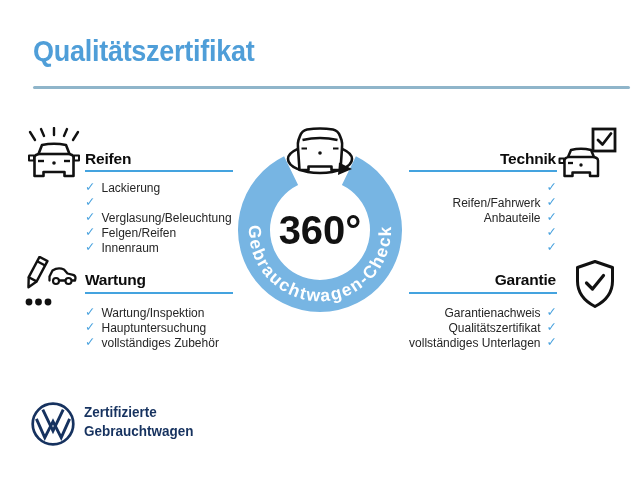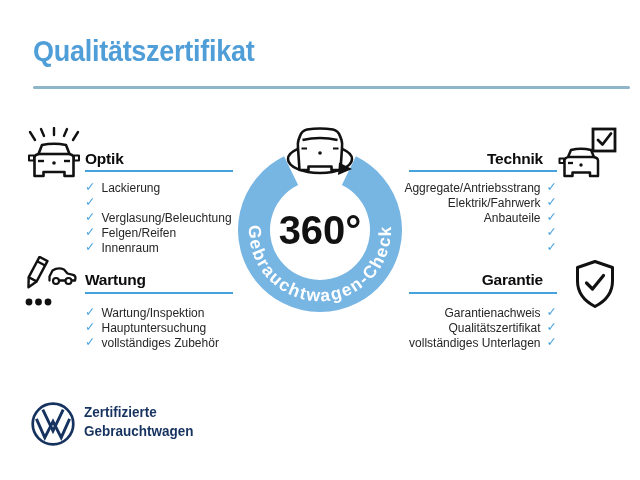--- a/index.html
+++ b/index.html
@@ -10,21 +10,21 @@
   .abs{position:absolute;}
   
   .title{
     left:33px;top:34px;font-size:30px;font-weight:700;color:#4f9ed8;
     transform:scaleX(.9);transform-origin:left top;white-space:nowrap;letter-spacing:-.3px;
   }
   .divider{left:33px;top:86px;width:597px;height:3px;background:#8fb5ca;border-radius:2px;}
   
   .sec-title{font-size:15.5px;font-weight:700;color:#0c0c0c;white-space:nowrap;letter-spacing:-.2px;}
   .sec-title.left{left:85px;}
-  .sec-title.right{right:97px;text-align:right;}
+  .sec-title.right{right:84px;text-align:right;}
   .sec-line{height:2px;background:#44a3df;}
   .sec-line.left{left:85px;width:148px;}
   .sec-line.right{right:83px;width:148px;}
   
   .item{display:flex;align-items:center;height:15px;font-size:12px;color:#262626;white-space:nowrap;}
   .item.left{left:85px;}
   .item.right{right:83px;justify-content:flex-end;}
   .check{color:#49a2de;font-weight:700;font-size:12.5px;line-height:1;}
   .item.left .check{margin-right:6px;}
   .item.right .check{margin-left:6px;}
@@ -59,21 +59,21 @@
       <path d="M16,18 Q28,15.5 40,18 L43.5,27 L46,28 Q47.5,28.7 47.5,30.5 L47.5,49 L38.5,49 L38.5,45 L17.5,45 L17.5,49 L8.5,49 L8.5,30.5 Q8.5,28.7 10,28 L12.5,27 Z"></path>
       <path d="M12.5,27 L43.5,27"></path>
       <rect x="3" y="28.5" width="5" height="5" stroke-width="2"></rect>
       <rect x="48" y="28.5" width="5" height="5" stroke-width="2"></rect>
       <path d="M12,34 L18,34" stroke-width="2.4"></path>
       <path d="M38,34 L44,34" stroke-width="2.4"></path>
     </g>
     <circle cx="28" cy="36" r="1.8" fill="#111"></circle>
   </svg>
 
-  <div class="abs sec-title left" style="top:150px">Optik</div>
+  <div class="abs sec-title left" style="top:150px">Reifen</div>
   <div class="abs sec-line left" style="top:170px"></div>
   <div class="abs item left" style="top:180px">
       <span class="check">✓</span>
       <span>Lackierung</span>
     </div>
   <div class="abs item left" style="top:195px">
       <span class="check">✓</span>
     </div>
   <div class="abs item left" style="top:210px">
       <span class="check">✓</span>
@@ -96,25 +96,24 @@
       <path d="M11,37 L16,37" stroke-width="2.3"></path>
     </g>
     <circle cx="24" cy="39" r="1.7" fill="#111"></circle>
     <rect x="36" y="3" width="22" height="22" fill="#fff" stroke="#111" stroke-width="2.8"></rect>
     <path d="M41,14 L45.5,18.5 L54,7.5" fill="none" stroke="#111" stroke-width="2.8" stroke-linecap="round" stroke-linejoin="round"></path>
   </svg>
 
   <div class="abs sec-title right" style="top:150px">Technik</div>
   <div class="abs sec-line right" style="top:170px"></div>
   <div class="abs item right" style="top:180px">
-      <span>Aggregate/Antriebsstrang</span>
       <span class="check">✓</span>
     </div>
   <div class="abs item right" style="top:195px">
-      <span>Elektrik/Fahrwerk</span>
+      <span>Reifen/Fahrwerk</span>
       <span class="check">✓</span>
     </div>
   <div class="abs item right" style="top:210px">
       <span>Anbauteile</span>
       <span class="check">✓</span>
     </div>
   <div class="abs item right" style="top:225px">
       <span class="check">✓</span>
     </div>
   <div class="abs item right" style="top:240px">

